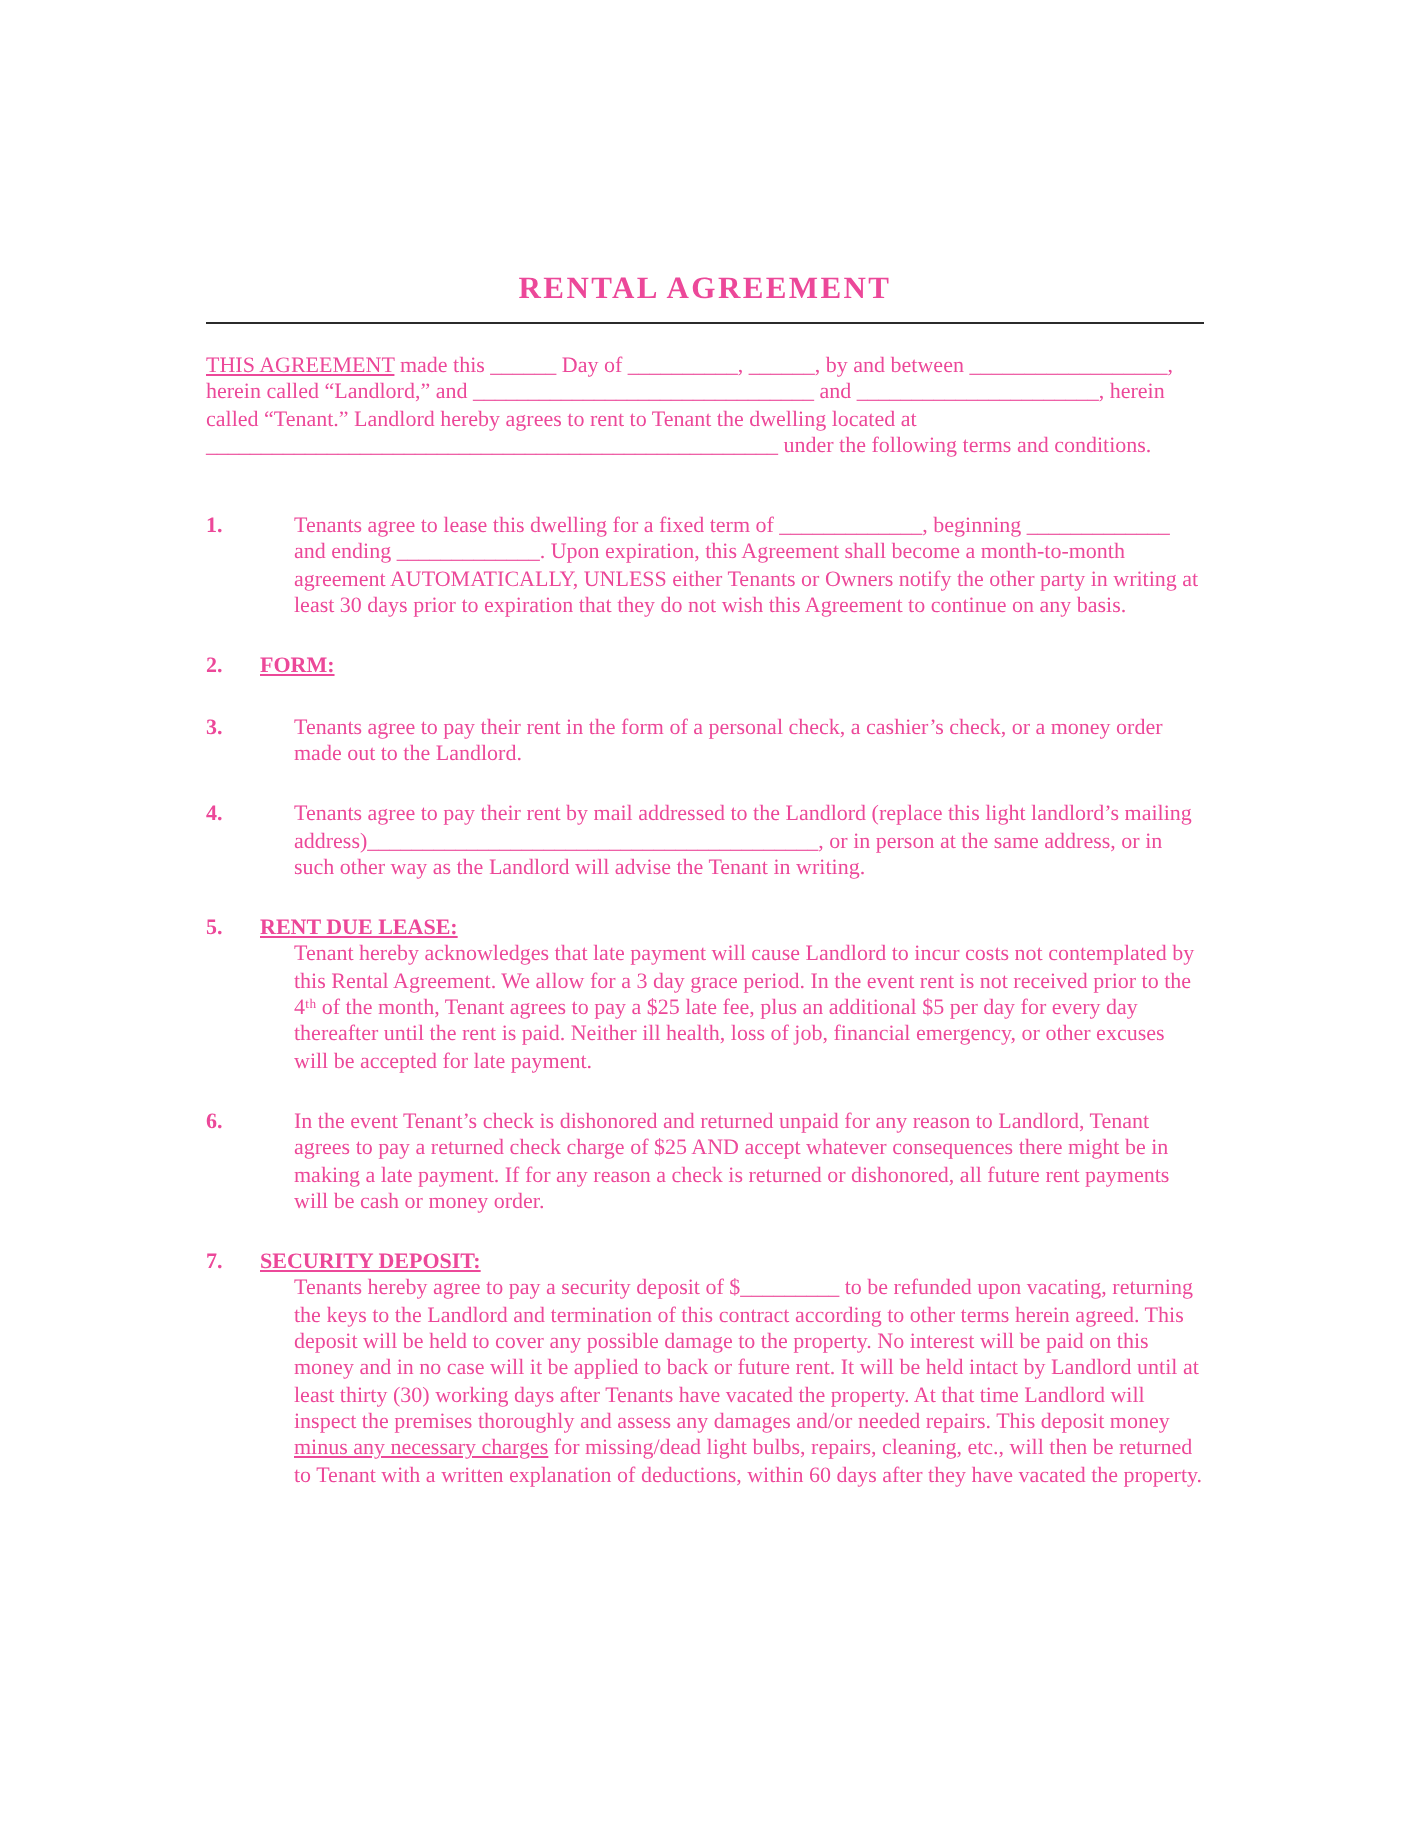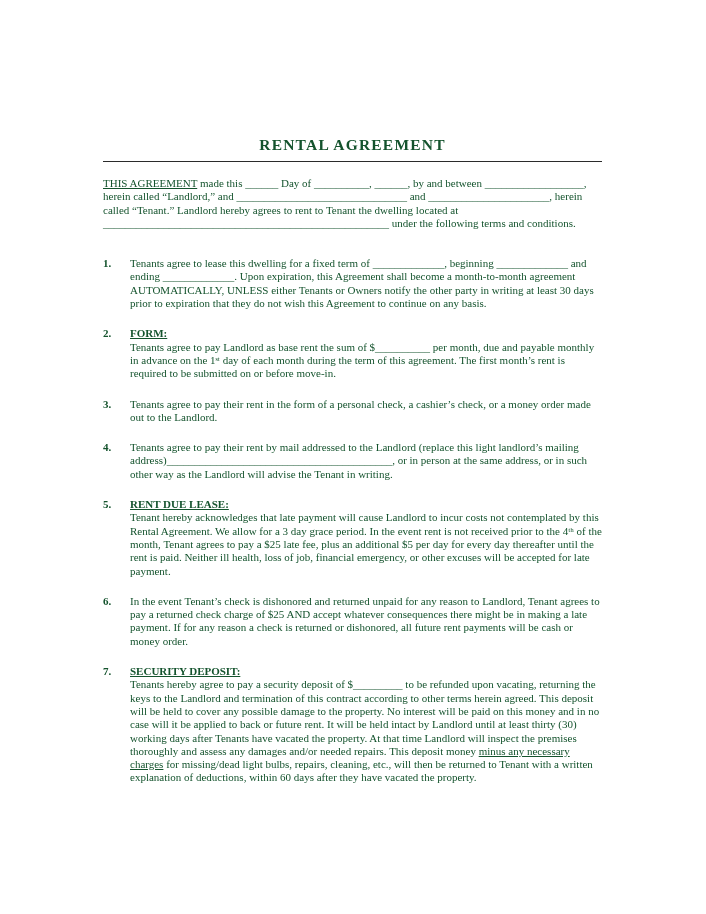--- a/index.html
+++ b/index.html
@@ -2,21 +2,21 @@
 <html><head>
 <meta charset="utf-8">
 <style>
   * { margin: 0; padding: 0; box-sizing: border-box; }
   html, body { background: #ffffff; }
   .page {
     width: 706px;
     height: 852px;
     background: #ffffff;
     font-family: "Liberation Serif", serif;
-    color: #14532d;
+    color: #ec4899;
     overflow: hidden;
     position: relative;
   }
   .doc { padding: 136px 104px 0 103px; }
   .title {
     font-size: 15.5px;
     font-weight: bold;
     text-align: center;
     letter-spacing: 1.2px;
     margin-bottom: 7px;
@@ -42,20 +42,21 @@
   }
   .sec-content { flex: 1; min-width: 0; }
   .heading {
     font-size: 11px;
     line-height: 13.3px;
     font-weight: bold;
   }
   .body {
     font-size: 11px;
     line-height: 13.3px;
+    margin-left: 17px;
   }
 </style>
 </head>
 <body>
 
 <div class="page">
   <div class="doc">
 
     <h1 class="title">RENTAL AGREEMENT</h1>
     <div class="title-rule"></div>
@@ -66,21 +67,20 @@
       <div class="num">1.</div>
       <div class="sec-content">
         <p class="body">Tenants agree to lease this dwelling for a fixed term of _____________, beginning _____________ and ending _____________.  Upon expiration, this Agreement shall become a month-to-month agreement AUTOMATICALLY, UNLESS either Tenants or Owners notify the other party in writing at least 30 days prior to expiration that they do not wish this Agreement to continue on any basis.</p>
       </div>
     </div>
 
     <div class="section">
       <div class="num">2.</div>
       <div class="sec-content">
         <div class="heading"><span class="u">FORM:</span></div>
-        <p class="body">Tenants agree to pay Landlord as base rent the sum of $__________ per month, due and payable monthly in advance on the 1ˢᵗ day of each month during the term of this agreement.  The first month’s rent is required to be submitted on or before move-in.</p>
       </div>
     </div>
 
     <div class="section">
       <div class="num">3.</div>
       <div class="sec-content">
         <p class="body">Tenants agree to pay their rent in the form of a personal check, a cashier’s check, or a money order made out to the Landlord.</p>
       </div>
     </div>
 

